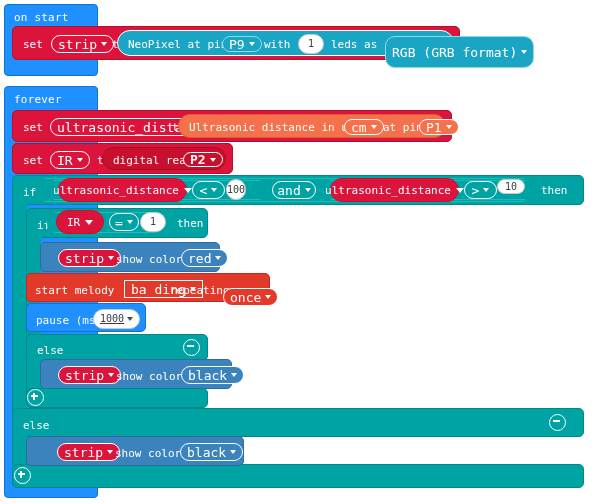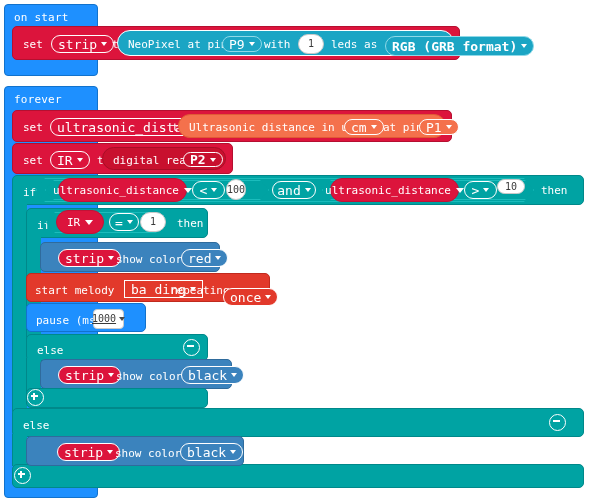--- a/index.html
+++ b/index.html
@@ -224,21 +224,21 @@
   <span class="txt" style="left:10px; top:8px;">NeoPixel at pin</span>
   <div class="field f-lighton" style="left:104px; top:5px; height:16px; background:#1BA5C4; border-color:#8fd9e8;">
     <span>P9</span>
     <span class="caret"></span>
   </div>
   <span class="txt" style="left:146px; top:8px;">with</span>
   <div class="numfield" style="left:180px; top:3px; width:26px; height:20px; border-radius:10px;">
     <span>1</span>
   </div>
   <span class="txt" style="left:213px; top:8px;">leds as</span>
-  <div class="field f-lighton" style="left:267px; top:5px; height:20px; background:#1BA5C4; border-color:#8fd9e8;font-weight:bold;">
+  <div class="field f-lighton" style="left:267px; top:5px; height:32px; background:#1BA5C4; border-color:#8fd9e8;">
     <span>RGB (GRB format)</span>
     <span class="caret"></span>
   </div>
 </div>
 
 <div class="blk hat" style="left:4px; top:86px; width:94px; height:412px;">
   <span class="hat-label">forever</span>
 </div>
 
 <div class="blk stmt-red" style="left:12px; top:110px; width:440px; height:32px;">
@@ -369,21 +369,21 @@
   </div>
   <span class="txt" style="left:143px; top:11px;">repeating</span>
   <div class="field f-music" style="left:196px; top:6px; height:18px;margin-top:8px;">
     <span>once</span>
     <span class="caret"></span>
   </div>
 </div>
 
 <div class="blk stmt-basic" style="left:26px; top:303px; width:120px; height:29px;">
   <span class="txt" style="left:9px; top:11px;">pause (ms)</span>
-  <div class="numfield" style="left:66px; top:5px; width:31px; height:20px; border-radius:4px;text-decoration:underline;">
+  <div class="numfield" style="left:66px; top:5px; width:47px; height:20px; border-radius:10px;text-decoration:underline;">
     <span>1000</span>
     <span class="caret"></span>
   </div>
 </div>
 
 <div class="blk ctrl-inner" style="left:26px; top:334px; width:182px; height:27px;">
   <span class="txt" style="left:10px; top:10px;">else</span>
 </div>
 <div class="mut minus" style="left:183px; top:339px;"></div>
 <div class="spine" style="left:26px; top:358px; width:14px; height:34px; border-left:1px solid #00888a;"></div>

